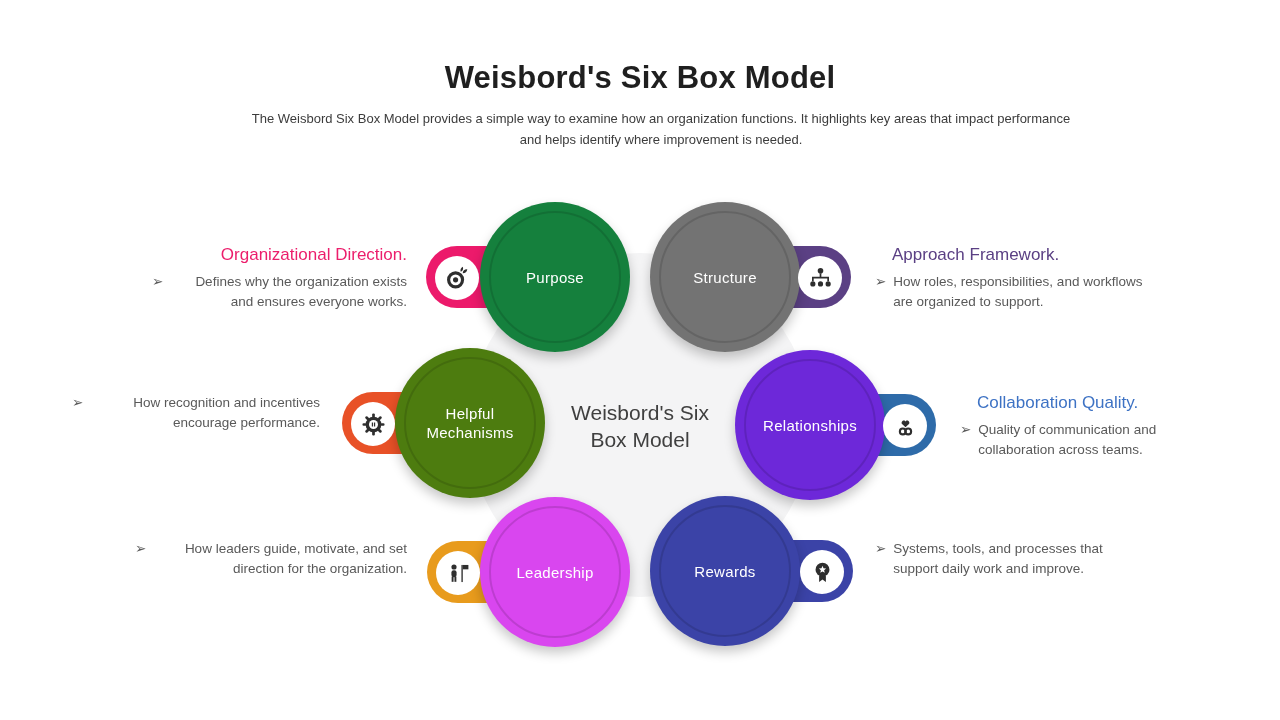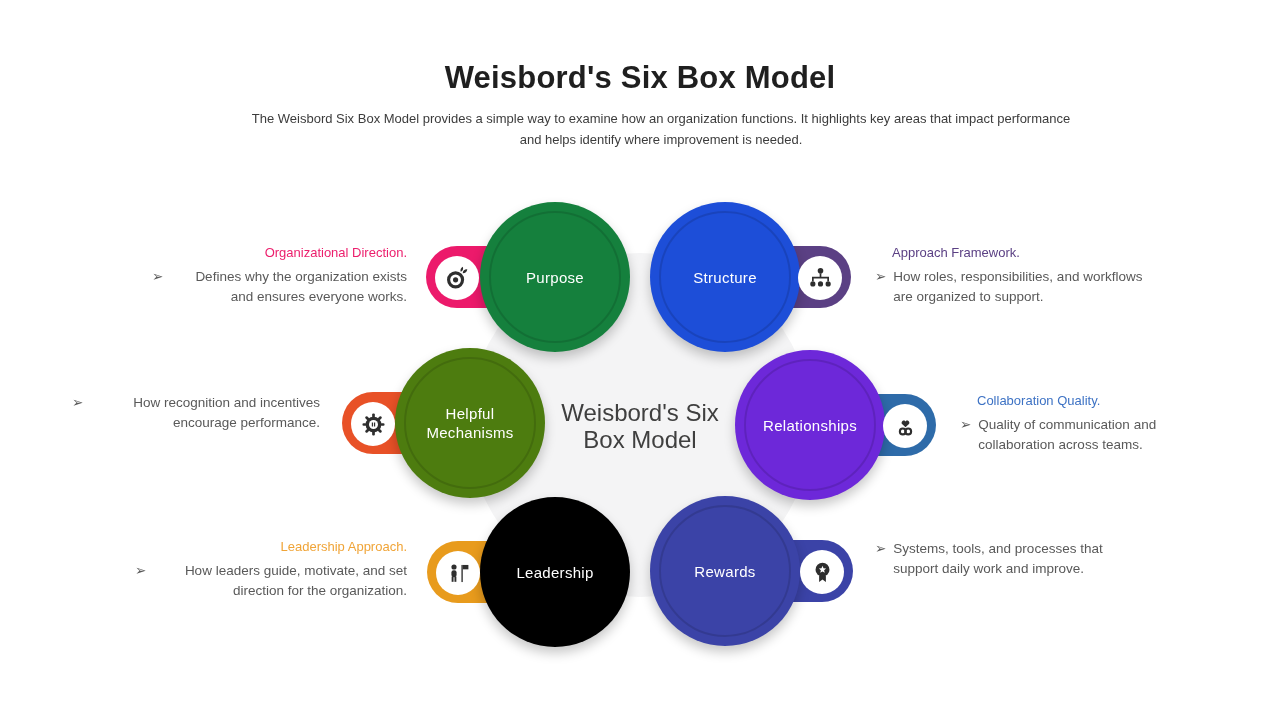--- a/index.html
+++ b/index.html
@@ -18,21 +18,21 @@
     position:absolute;top:108px;left:220px;width:840px;text-align:center;
     font-size:13px;line-height:21px;color:#3c3c3c;margin-left:21px;
   }
 
   .gray-core{
     position:absolute;left:468px;top:253px;width:344px;height:344px;
     border-radius:50%;background:#f4f4f5;
   }
   .center-label{
     position:absolute;left:540px;top:399px;width:200px;text-align:center;
-    font-size:24px;line-height:27px;color:#3f3f3f;
+    font-size:21px;line-height:27px;color:#3f3f3f;
   }
 
   .stem{position:absolute;height:62px;border-radius:31px;z-index:2;}
   .node-circle{
     position:absolute;width:150px;height:150px;border-radius:50%;z-index:3;
     display:flex;align-items:center;justify-content:center;text-align:center;
     box-shadow:0 6px 12px rgba(0,0,0,.22);
   }
   .node-circle::after{
     content:"";position:absolute;inset:9px;border-radius:50%;
@@ -41,21 +41,21 @@
   .node-label{
     color:#fff;font-size:15px;line-height:19px;width:112px;letter-spacing:.3px;
   }
   .badge{
     position:absolute;width:44px;height:44px;border-radius:50%;background:#fff;z-index:4;
     display:flex;align-items:center;justify-content:center;
   }
   .badge svg{display:block;}
 
   .tb{position:absolute;z-index:5;}
-  .tb-heading{font-size:13px;margin-bottom:7px;}
+  .tb-heading{font-size:17px;margin-bottom:7px;}
   .tb-bullet{display:flex;gap:7px;font-size:13.5px;line-height:20px;color:#595959;}
   .tb-bullet .arrow{flex:0 0 auto;color:#595959;}
   .tb-bullet .bullet-text{flex:1 1 auto;}
   .tb.align-right{text-align:right;}
   .tb.align-right .bullet-text{}
   .tb.align-left .tb-heading{margin-left:17px;}
 </style>
 </head>
 <body>
 
@@ -81,21 +81,21 @@
         <circle cx="10.3" cy="13.2" r="4.8" fill="#ffffff"></circle>
         <circle cx="10.3" cy="13.2" r="2.3" fill="#2e2e2e"></circle>
         <path d="M16.6 7.4 C16.7 4.9 18.5 3.6 20.7 3.8 C20.5 6.1 18.8 7.5 16.6 7.4 Z" fill="#2e2e2e"></path>
         <path d="M14.9 6.1 C14.1 4.3 14.9 2.3 16.7 1.5 C17.5 3.4 16.7 5.4 14.9 6.1 Z" fill="#2e2e2e"></path>
       </svg>
     </div>
   </div>
 
   <div>
     <div class="stem" style="left: 725px; top: 246px; width: 126px; background-color: rgb(91, 64, 132);"></div>
-    <div class="node-circle" style="left: 650px; top: 202px; background-color: #1d4ed8;">
+    <div class="node-circle" style="left: 650px; top: 202px; background-color: #737373;">
       <span class="node-label">Structure</span>
     </div>
     <div class="badge" style="left:798px;top:256px">
       <svg width="27" height="27" viewBox="0 0 24 24">
         <circle cx="12" cy="5.2" r="2.5" fill="#2e2e2e"></circle>
         <path d="M12 7.6 v3.2 M5.2 14.4 v-3.2 h13.6 v3.2" stroke="#2e2e2e" stroke-width="1.5" fill="none"></path>
         <circle cx="5.2" cy="16.8" r="2.3" fill="#2e2e2e"></circle>
         <circle cx="12" cy="16.8" r="2.3" fill="#2e2e2e"></circle>
         <circle cx="18.8" cy="16.8" r="2.3" fill="#2e2e2e"></circle>
       </svg>
@@ -135,21 +135,21 @@
       <svg width="27" height="27" viewBox="0 0 24 24">
         <path d="M12 12.6 L9.2 10.1 C7.9 8.9 8.7 6.6 10.5 6.6 C11.3 6.6 11.8 7.1 12 7.5 C12.2 7.1 12.7 6.6 13.5 6.6 C15.3 6.6 16.1 8.9 14.8 10.1 Z" fill="#2e2e2e"></path>
         <circle cx="9.6" cy="16.4" r="2.6" fill="none" stroke="#2e2e2e" stroke-width="1.9"></circle>
         <circle cx="14.4" cy="16.4" r="2.6" fill="none" stroke="#2e2e2e" stroke-width="1.9"></circle>
       </svg>
     </div>
   </div>
 
   <div>
     <div class="stem" style="left: 427px; top: 541px; width: 128px; background-color: rgb(232, 155, 29);"></div>
-    <div class="node-circle" style="left: 480px; top: 497px; background-color: #000000;">
+    <div class="node-circle" style="left: 480px; top: 497px; background-color: #d946ef;">
       <span class="node-label">Leadership</span>
     </div>
     <div class="badge" style="left:436px;top:551px">
       <svg width="27" height="27" viewBox="0 0 24 24">
         <circle cx="8" cy="6.2" r="2.3" fill="#2e2e2e"></circle>
         <rect x="5.7" y="9.2" width="4.6" height="6.2" rx="2" fill="#2e2e2e"></rect>
         <rect x="5.9" y="14.8" width="1.7" height="4.6" fill="#2e2e2e"></rect>
         <rect x="8.4" y="14.8" width="1.7" height="4.6" fill="#2e2e2e"></rect>
         <rect x="14.6" y="4.4" width="1.2" height="15.2" fill="#2e2e2e"></rect>
         <rect x="15.8" y="4.4" width="5" height="3.9" fill="#2e2e2e"></rect>
@@ -196,21 +196,20 @@
 
   <div class="tb align-left" style="left:960px;top:393px;width:235px">
     <div class="tb-heading" style="color: rgb(61, 114, 196);">Collaboration Quality.</div>
     <div class="tb-bullet">
       <span class="arrow">➢</span>
       <span class="bullet-text">Quality of communication and collaboration across teams.</span>
     </div>
   </div>
 
   <div class="tb align-right" style="right:873px;top:539px;width:272px">
-    <div class="tb-heading" style="color: rgb(240, 164, 55);">Leadership Approach.</div>
     <div class="tb-bullet">
       <span class="arrow">➢</span>
       <span class="bullet-text">How leaders guide, motivate, and set direction for the organization.</span>
     </div>
   </div>
 
   <div class="tb align-left" style="left:875px;top:539px;width:252px">
     <div class="tb-bullet">
       <span class="arrow">➢</span>
       <span class="bullet-text">Systems, tools, and processes that support daily work and improve.</span>

